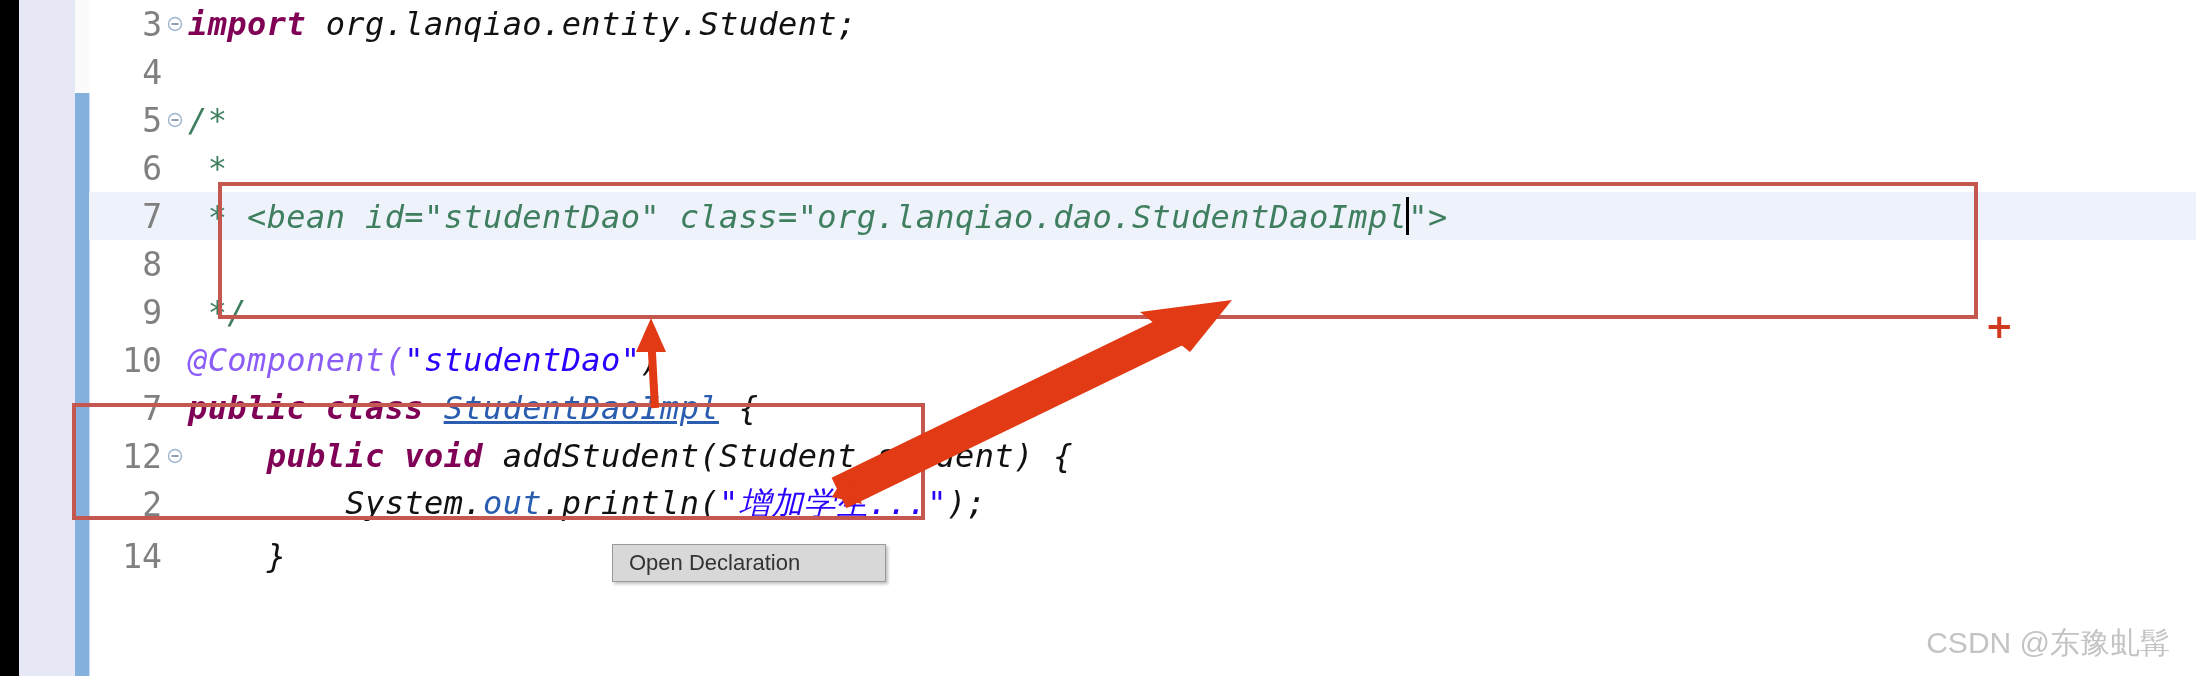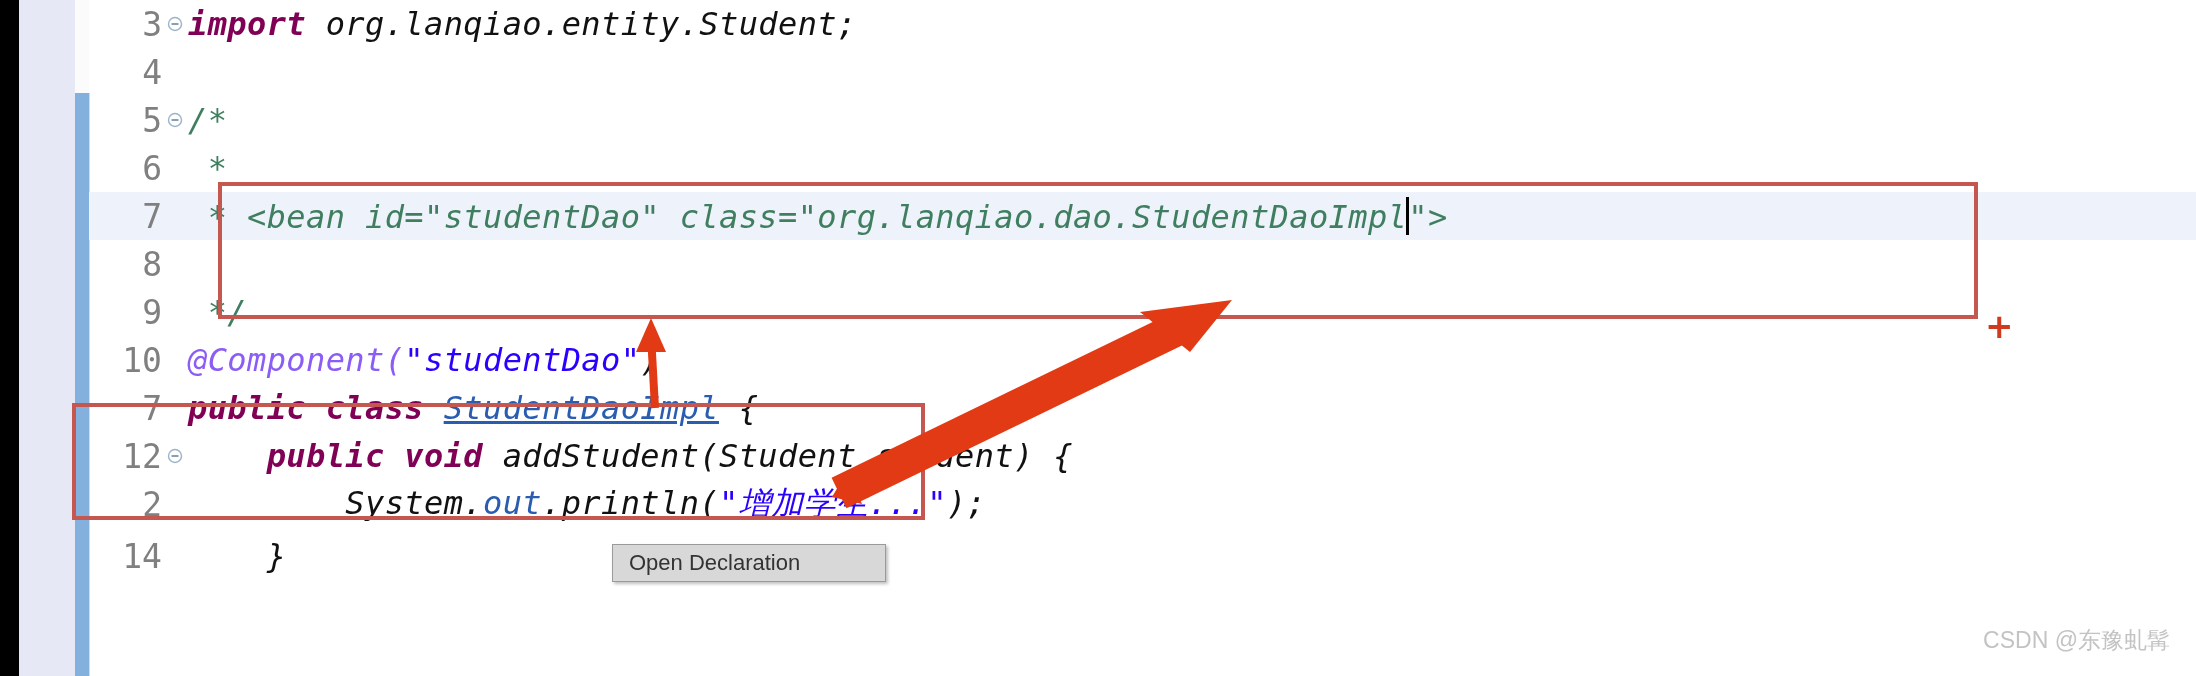--- a/index.html
+++ b/index.html
@@ -184,22 +184,22 @@
     white-space: nowrap;
   }
   .popup-item.selected {
     background: #d8d8d8;
   }
 
   
   .watermark {
     position: absolute;
     right: 26px;
-    bottom: 20px;
-    font-size: 23px;
+    bottom: 12px;
+    font-size: 30px;
     color: #c3c3c3;
     font-family: "Liberation Sans", sans-serif;
     white-space: nowrap;
   }
 </style>
 </head>
 <body>
 
 <div id="screen">
 

